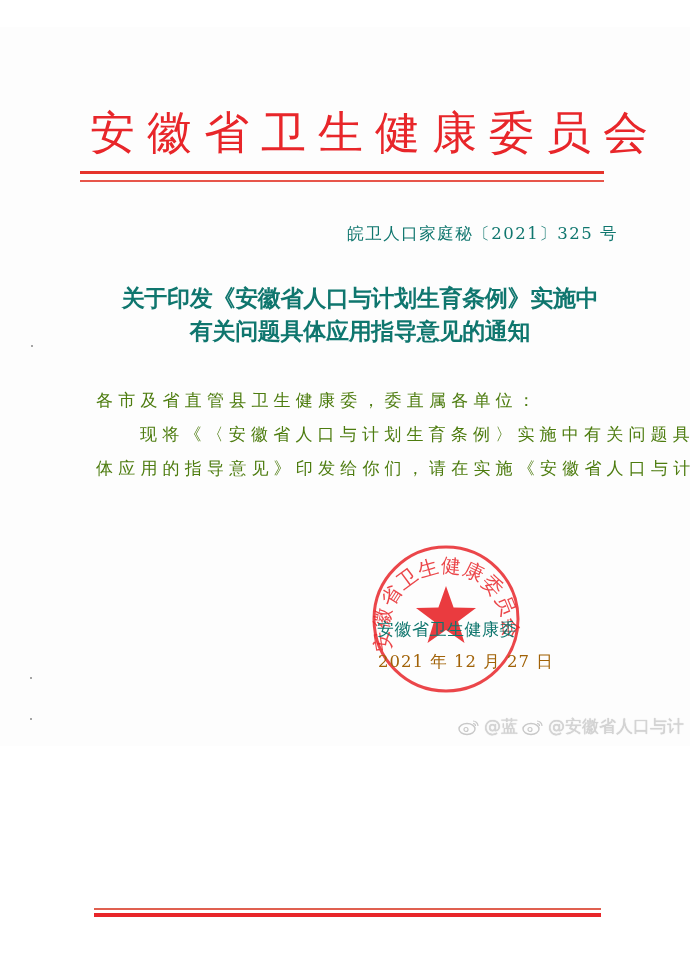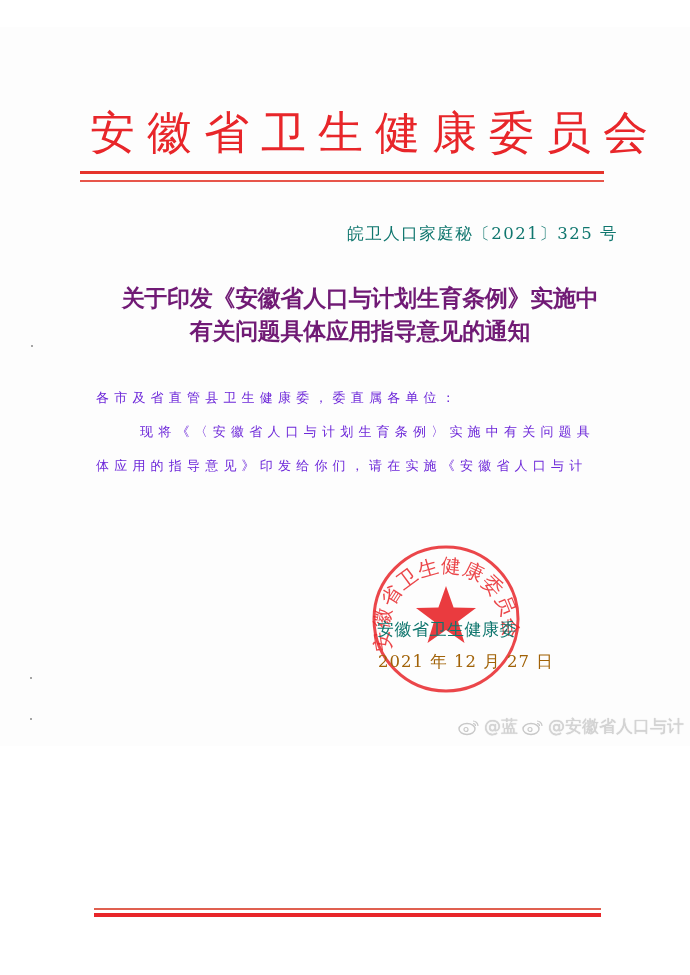--- a/index.html
+++ b/index.html
@@ -56,32 +56,32 @@
       white-space: nowrap;
     }
     .title {
       position: absolute;
       left: 80px;
       width: 560px;
       text-align: center;
       font-family: "DejaVu Serif", "Liberation Serif", serif;
       font-weight: bold;
       font-size: 23px;
-      color: #701a75;
+      color: #0f766e;
       white-space: nowrap;
       letter-spacing: -0.3px;
     }
     .title.l1 { top: 256px; }
     .title.l2 { top: 289px; }
 
     .body-line {
       position: absolute;
       left: 96px;
-      font-size: 13px;
-      color: #6d28d9;
+      font-size: 17px;
+      color: #4d7c0f;
       letter-spacing: 5.2px;
       white-space: nowrap;
     }
     .body-line.salutation { top: 362px; }
     .body-line.p1 { top: 396px; left: 140px; }
     .body-line.p2 { top: 430px; }
     .body-line.p3 { top: 464px; }
 
     
     .seal {

